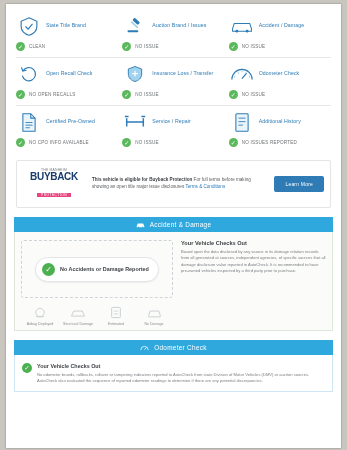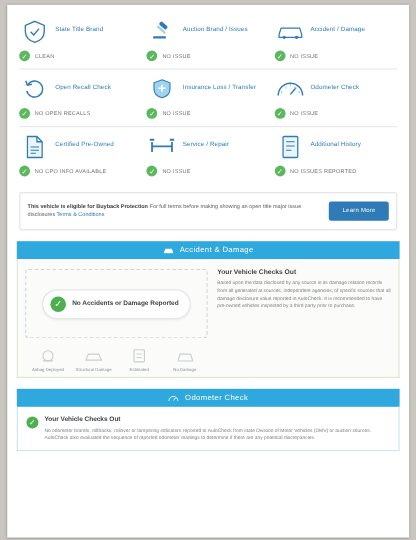--- a/index.html
+++ b/index.html
@@ -243,20 +243,25 @@
           <span class="badge">✓</span>
           <span class="stxt">NO ISSUE</span>
         </div>
       <div class="status">
           <span class="badge">✓</span>
           <span class="stxt">NO ISSUES REPORTED</span>
         </div>
     </div>
 
     <div class="buyback">
+      <div class="bb-logo">
+        <div class="l1">THE MANHEIM</div>
+        <div class="l2">BUYBACK</div>
+        <div class="l3">PROTECTION</div>
+      </div>
       <div class="bb-text">
         <span class="t1">This vehicle is eligible for Buyback Protection</span>
         <span>For full terms before making showing an open title major issue disclosures </span><a href="#">Terms &amp; Conditions</a>
       </div>
       <div class="bb-btn">Learn More</div>
     </div>
 
     <div class="secbar">
       <span class="sicon">
         <svg width="9" height="9" viewBox="0 0 24 24">

